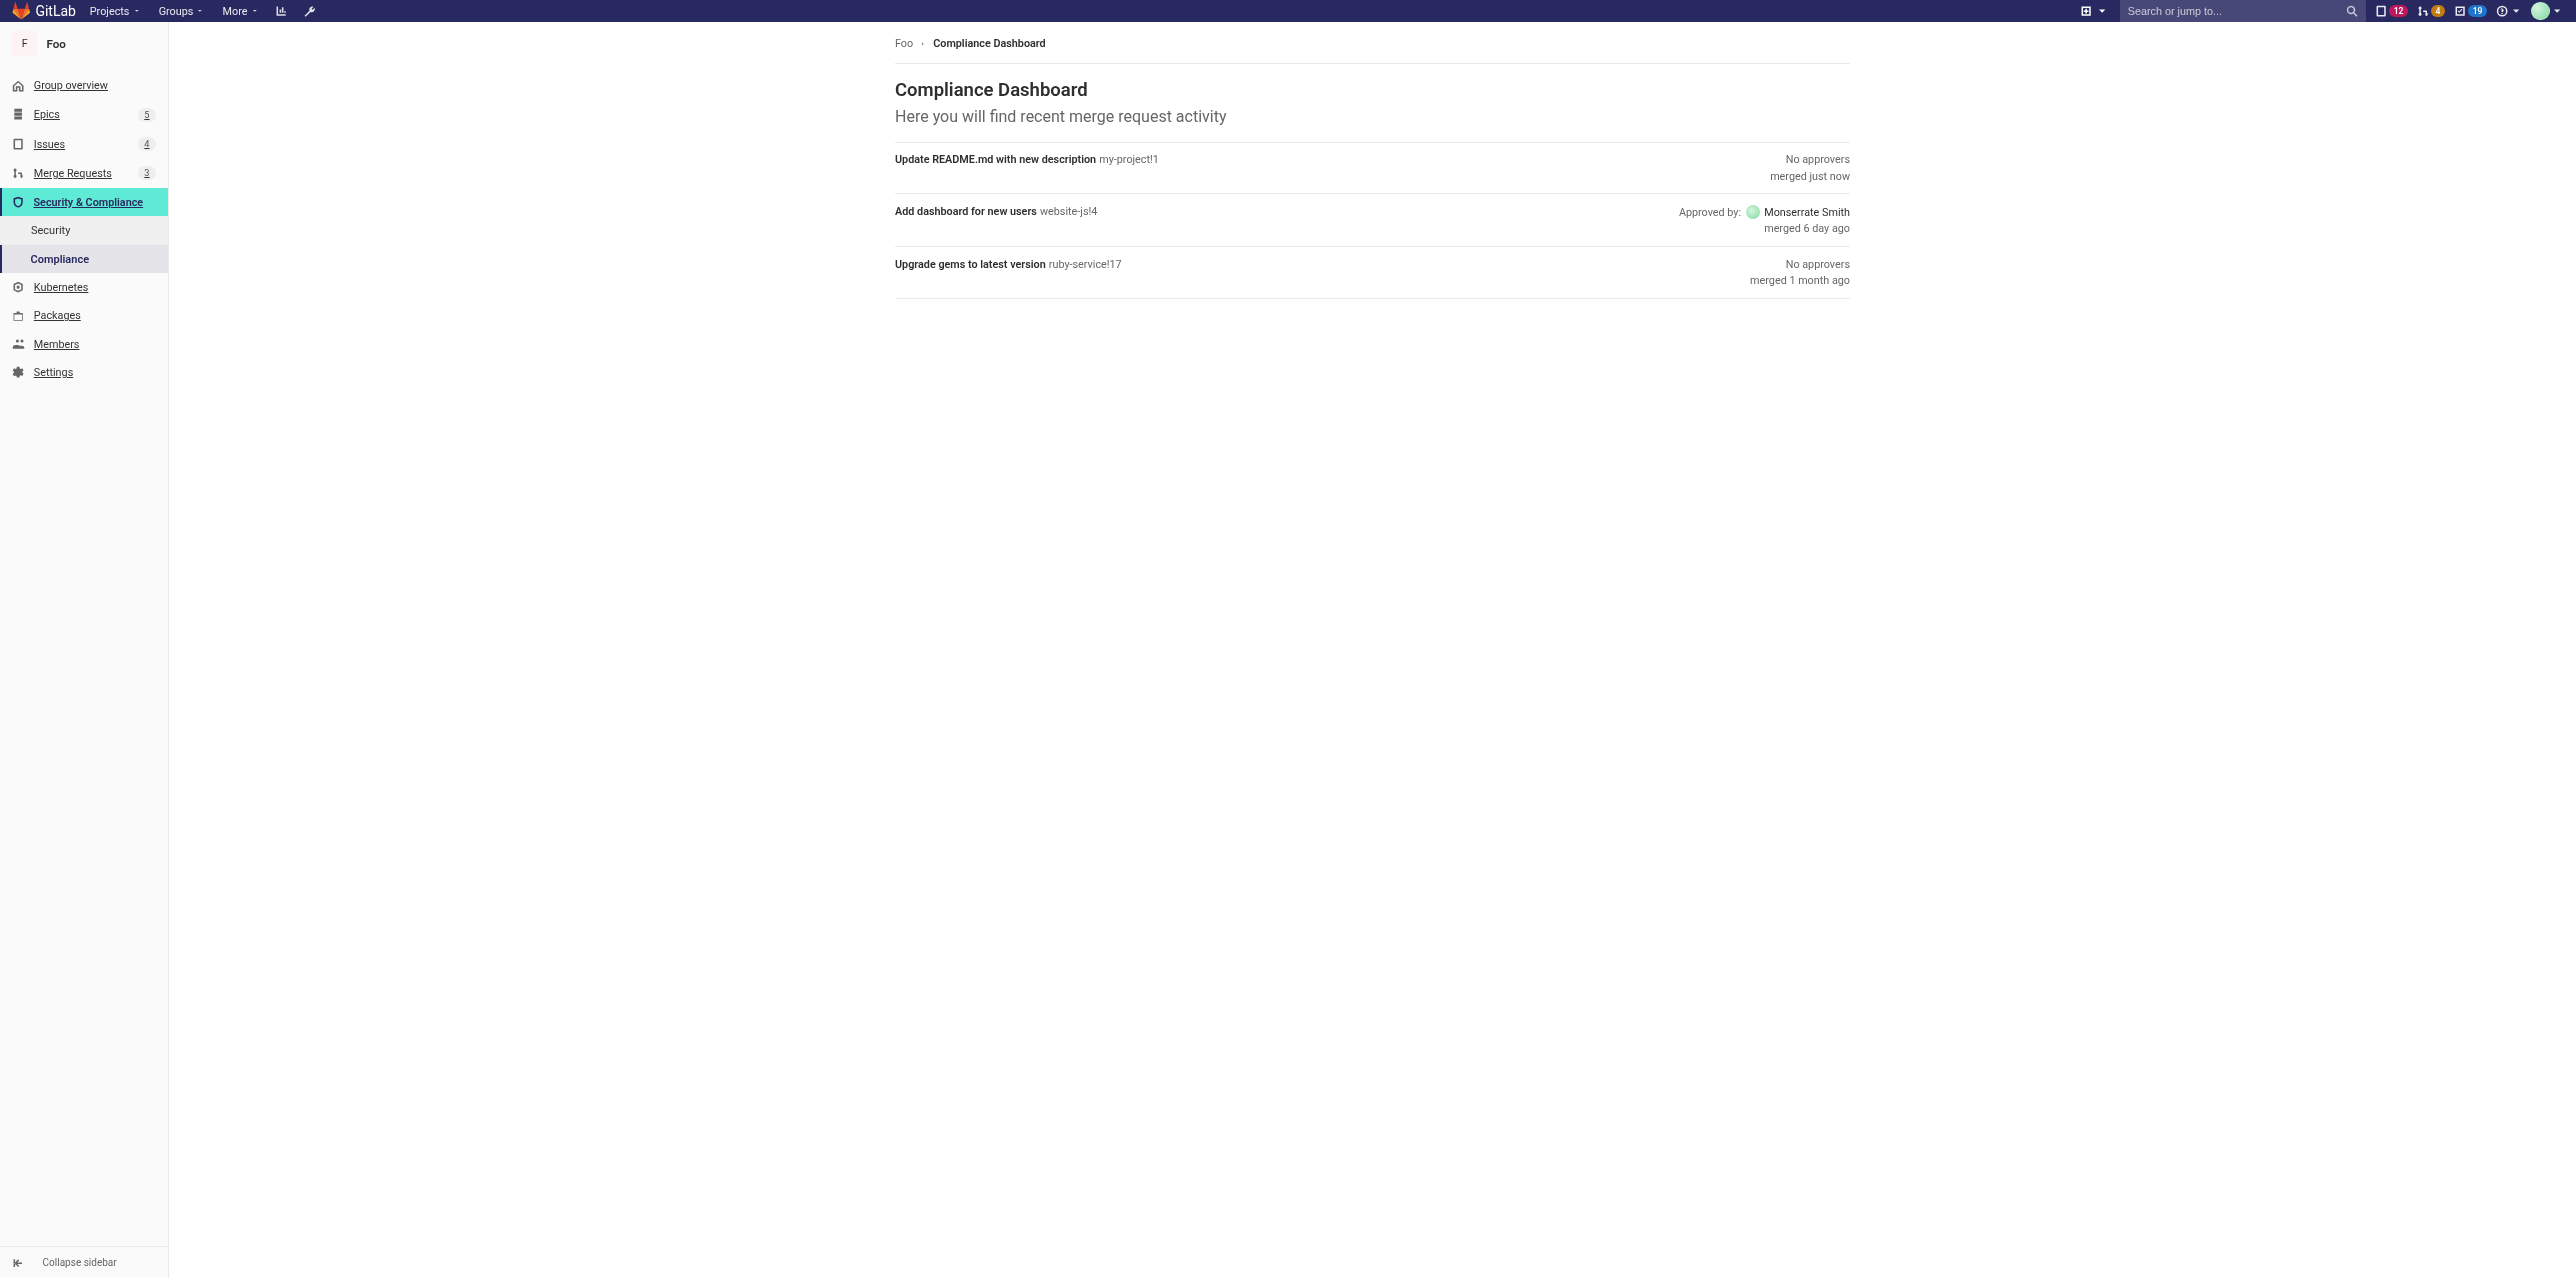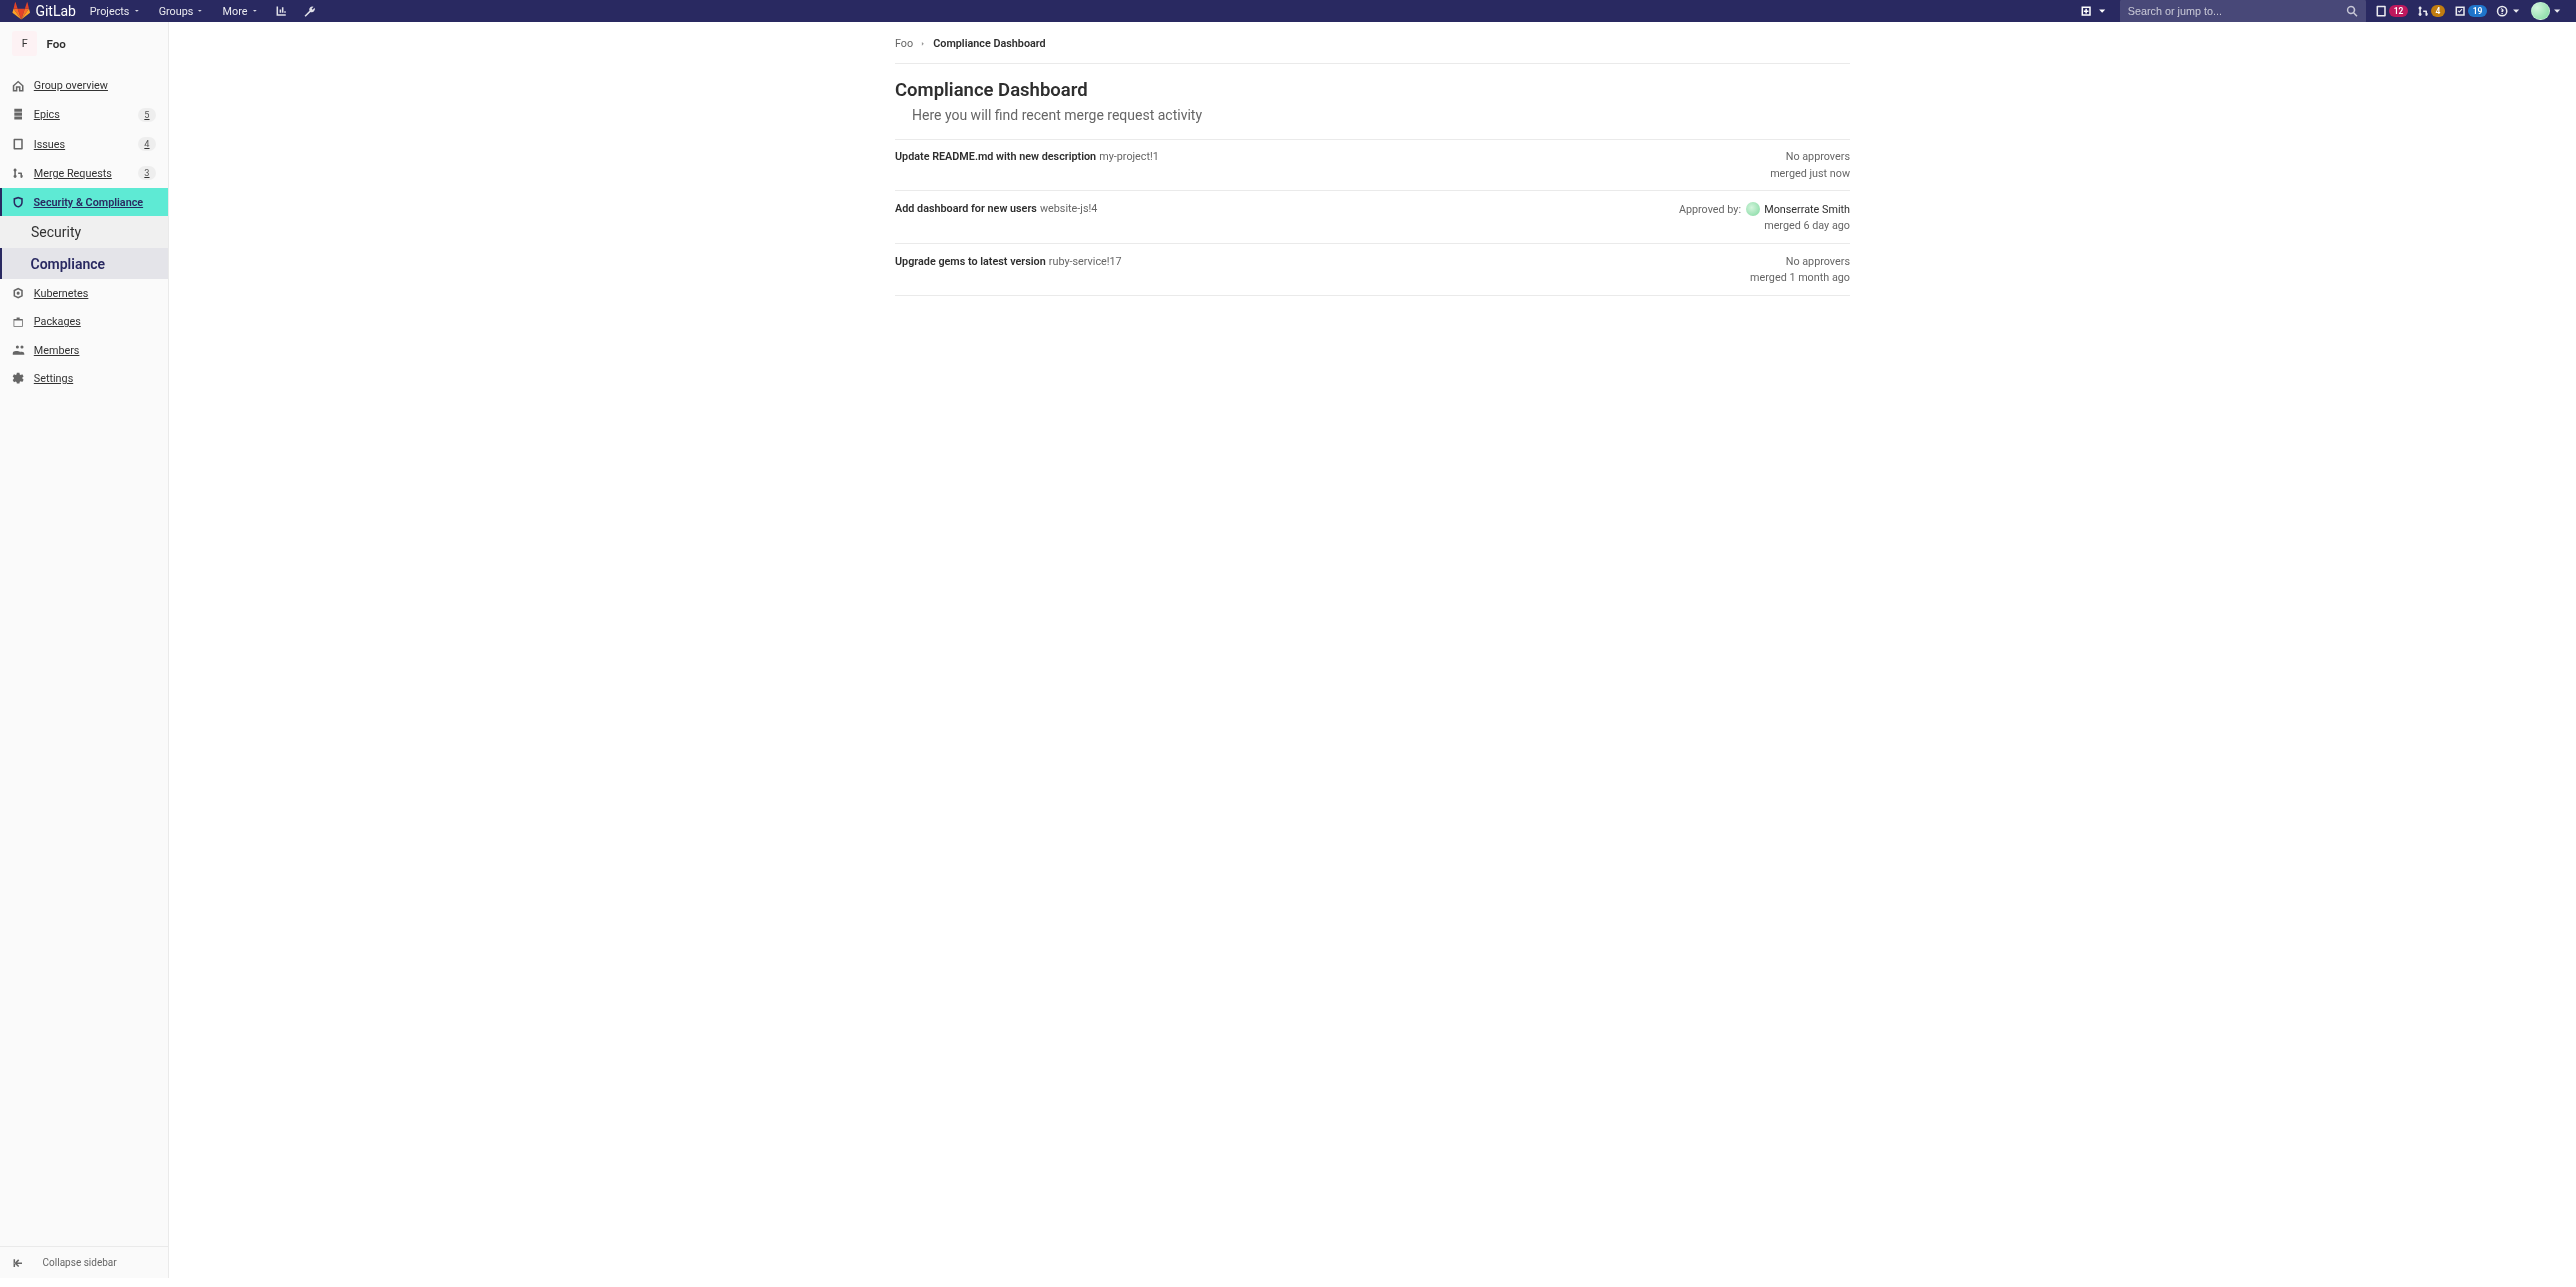--- a/index.html
+++ b/index.html
@@ -230,21 +230,21 @@
       padding-left: 10px;
     }
     .nav-item.active-parent svg {
       fill: #292961;
     }
     .sub-items {
       background: #f0f0f0;
     }
     .sub-item {
       padding: 7.7px 12.3px 7.7px 31px;
-      font-size: 14px;
+      font-size: 11px;
       color: #333;
       cursor: pointer;
     }
     .sub-item.active {
       background: #e4e4e9;
       color: #292961;
       font-weight: 600;
       border-left: 2.3px solid #292961;
       padding-left: 28.5px;
     }
@@ -299,23 +299,22 @@
     .page-header {
       padding: 15.4px 0;
     }
     .page-title {
       font-size: 18.5px;
       font-weight: 600;
       color: #2e2e2e;
       margin-bottom: 6.2px;
     }
     .page-subtitle {
-      font-size: 14px;
+      font-size: 16px;
       color: #666;
-      margin-left: 17px;
     }
     .mr-list {
       border-top: 0.8px solid #eaeaea;
     }
     .mr-item {
       display: flex;
       justify-content: space-between;
       padding: 10.8px 0;
       border-bottom: 0.8px solid #eaeaea;
     }

